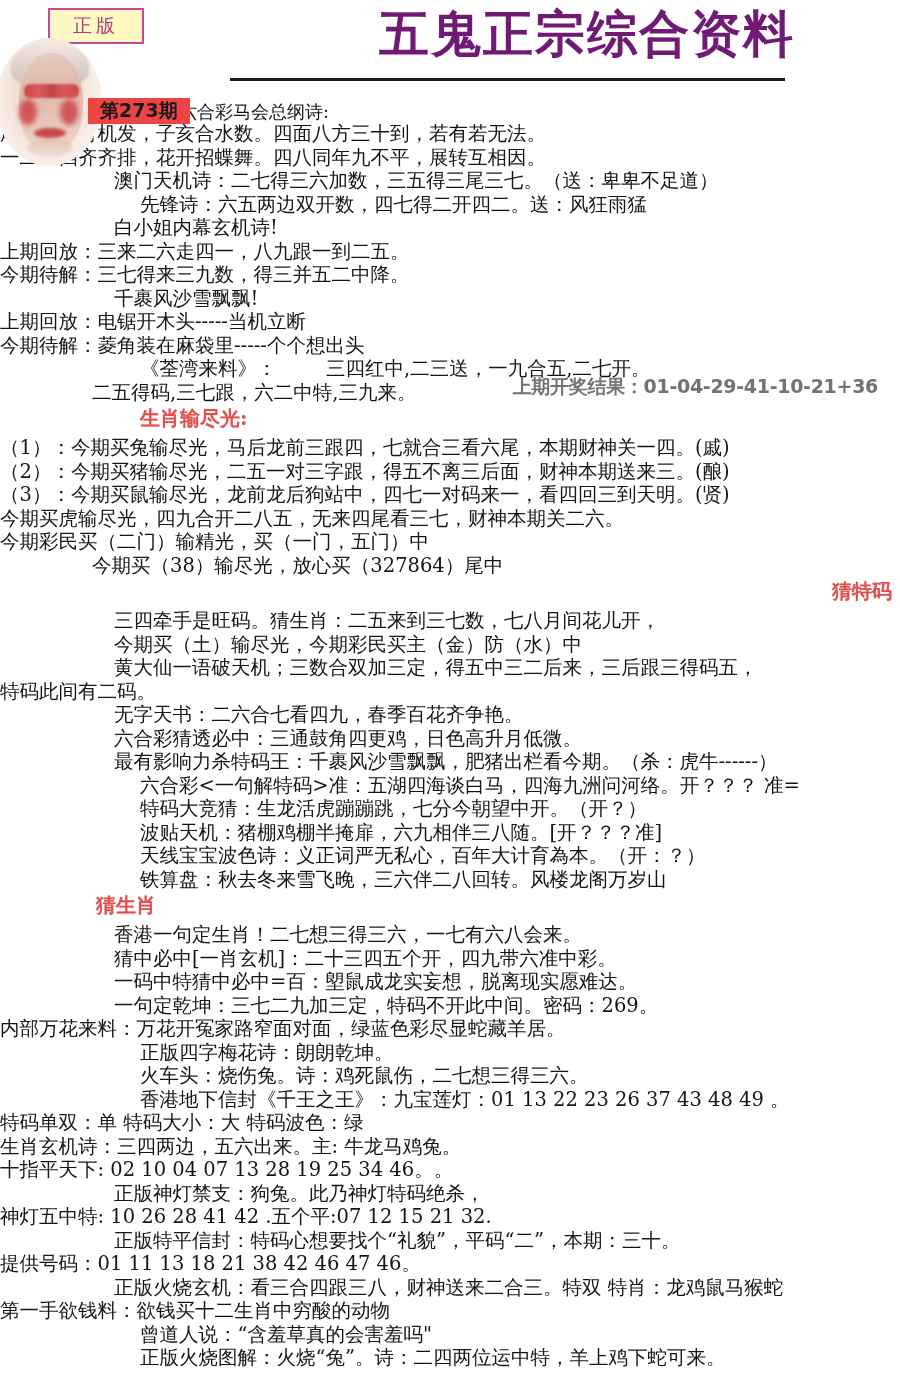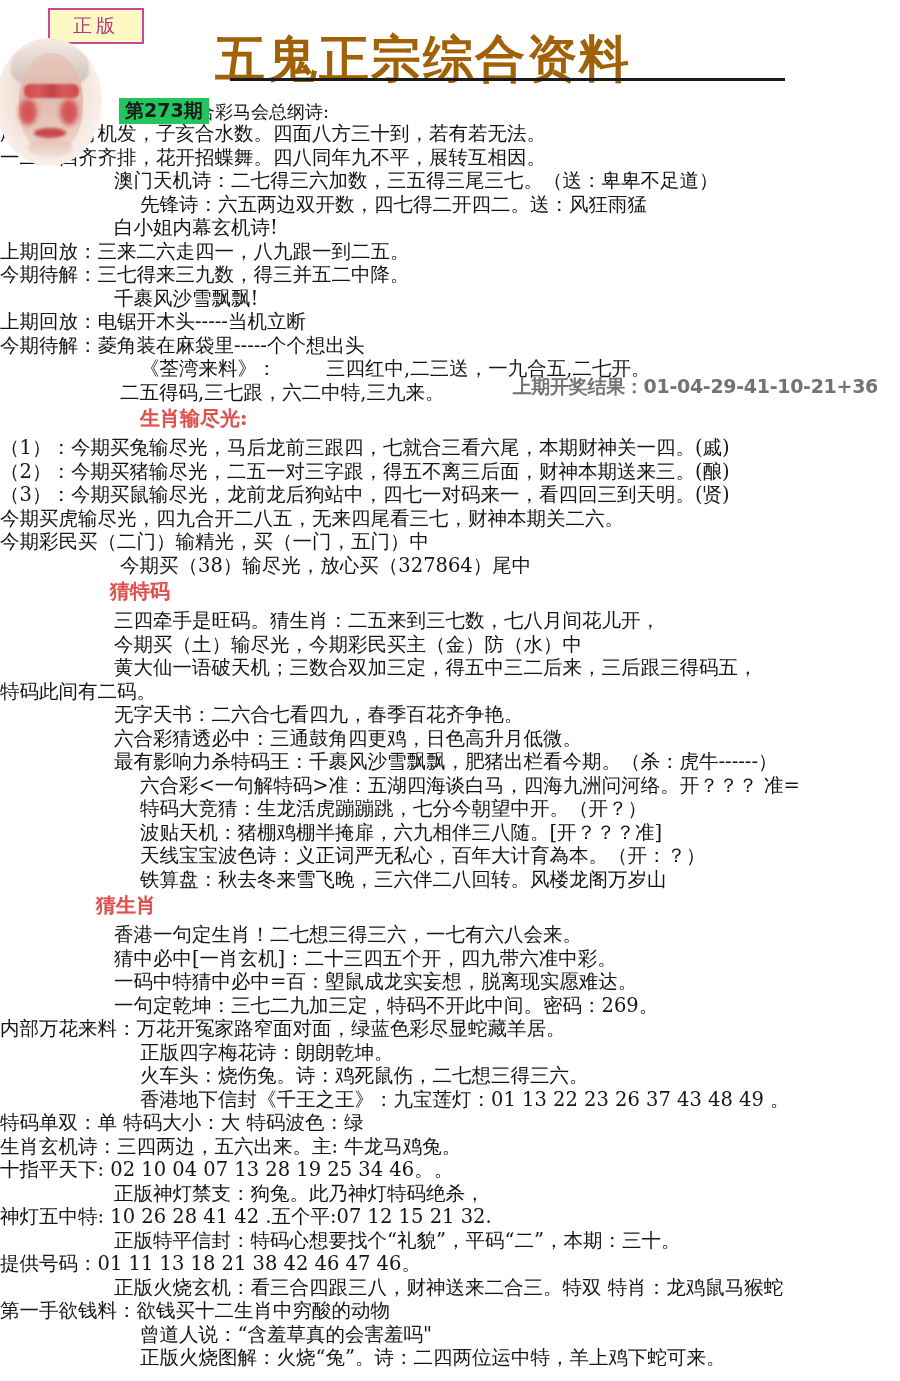--- a/index.html
+++ b/index.html
@@ -120,27 +120,27 @@
     width: 42%;
     height: 15%;
     background: linear-gradient(180deg, #e3c0b4 0%, #f1ded6 100%);
     border-radius: 50%;
     filter: blur(1.4px);
   }
 
   .main-title {
     position: absolute;
     left: 215px;
-    top: 26px;
+    top: 1px;
     width: 580px;
-    text-align: left;
+    text-align: right;
     font-size: 50px;
     font-weight: bold;
     letter-spacing: 2px;
-    color: #a16207;
+    color: #701a75;
     font-family: "DejaVu Serif", "Liberation Serif", serif;
     white-space: nowrap;
   }
   .title-rule {
     position: absolute;
     left: 230px;
     top: 78px;
     width: 555px;
     height: 3px;
     background: #1b1b1b;
@@ -162,42 +162,41 @@
 
   .issue-row {
     position: relative;
     height: 24px;
     margin-top: 2px;
   }
   .issue-tag {
     position: absolute;
     left: 88px;
     top: 0;
-    background: #22c55e;
+    background: #ef4444;
     font-weight: bold;
     font-size: 19px;
     letter-spacing: 0px;
     z-index: 3;
-    padding: 0 6px;
+    padding: 0 12px;
     font-family: "DejaVu Sans", "Liberation Sans", sans-serif;
-    margin-left: 31px;
   }
   .issue-text {
     position: absolute;
     left: 179px;
     top: 2px;
     font-size: 18px;
     text-align: right;
   }
 
   .ind-0   { padding-left: 0px; }
   .ind-3   { padding-left: 140px; }
   .ind-4   { padding-left: 114px; }
   .ind-5   { }
-  .ind-6   { padding-left: 120px; }
+  .ind-6   { padding-left: 92px; }
 
   .result-line {
     position: relative;
     height: 0;
   }
   .lottery-result {
     position: absolute;
     right: 14px;
     top: -30px;
     font-size: 19px;
@@ -211,21 +210,21 @@
   .section-head {
     font-size: 20px;
     font-weight: bold;
     color: #e0504e;
     padding-left: 140px;
     margin-top: 1px;
     margin-bottom: 4px;
     font-family: "DejaVu Serif", "Liberation Serif", serif;
     text-shadow: 0 0 1px rgba(200,60,60,.3);
   }
-  .section-head.h2 { padding-left: 110px; }
+  .section-head.h2 { padding-left: 110px; text-align: right; }
   .section-head.h3 { padding-left: 96px; }
 </style>
 </head>
 <body>
 
 <div class="page">
 
   <div class="header">
 
     <div class="badge-zhengban">正版</div>

